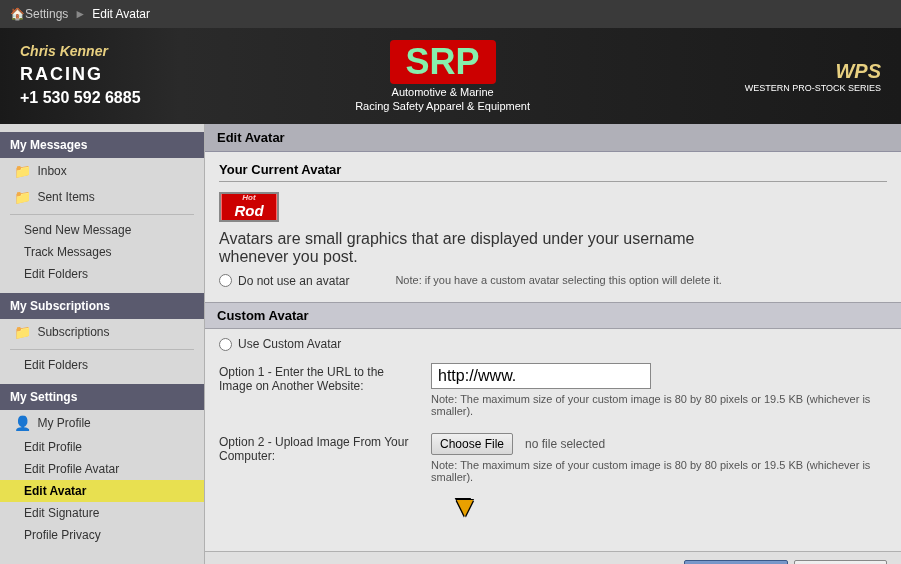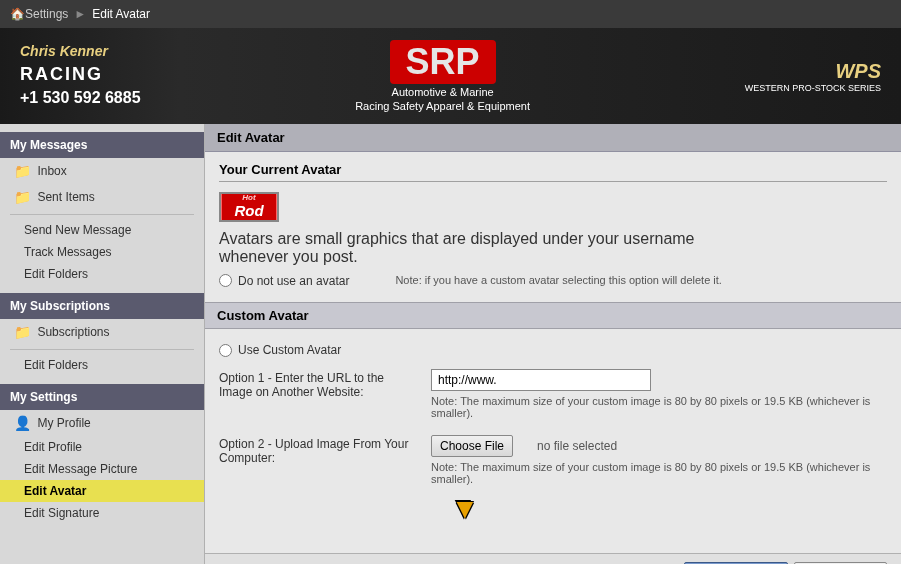--- a/index.html
+++ b/index.html
@@ -48,21 +48,21 @@
       color: #e8d080;
     }
     .banner-kenner .racing { font-size: 18px; font-weight: bold; color: #fff; letter-spacing: 2px; }
     .banner-kenner .phone { font-size: 16px; font-weight: bold; color: #fff; }
     .banner-srp {
       flex: 1;
       text-align: center;
     }
     .srp-logo {
       background: #cc0000;
-      color: #e5e5e5;
+      color: #86efac;
       font-size: 36px;
       font-weight: bold;
       padding: 1px 16px;
       display: inline-block;
       border-radius: 4px;
     }
     .banner-srp .tagline { color: #fff; font-size: 11px; margin-top: 2px; }
     .banner-wps {
       color: #fff;
       font-size: 9px;
@@ -200,21 +200,21 @@
     .radio-row .note {
       color: #555;
       font-size: 11px;
     }
     .custom-avatar-title {
       font-size: 13px;
       font-weight: bold;
       color: #000;
       background: #c8c8d0;
       padding: 5px 12px;
-      margin: 0 -14px 14px -14px;
+      margin: 0 -14px 8px -14px;
       border-top: 1px solid #a0a0a8;
       border-bottom: 1px solid #a0a0a8;
     }
 
     .option-row {
       display: flex;
       align-items: flex-start;
       gap: 12px;
       margin-bottom: 16px;
     }
@@ -224,34 +224,34 @@
       min-width: 200px;
       max-width: 200px;
       padding-top: 2px;
     }
     .option-controls {
       flex: 1;
     }
     .url-input {
       border: 1px solid #888;
       padding: 3px 6px;
-      font-size: 12px;
+      font-size: 16px;
       width: 220px;
       background: #fff;
     }
     .option-note {
       font-size: 11px;
       color: #555;
       margin-top: 4px;
       max-width: 460px;
     }
     .file-input-row {
       display: flex;
       align-items: center;
-      gap: 24px;
+      gap: 12px;
     }
     .choose-file-btn {
       background: linear-gradient(to bottom, #f0f0f0, #d8d8d8);
       border: 1px solid #888;
       padding: 3px 8px;
       font-size: 12px;
       cursor: pointer;
       border-radius: 2px;
     }
     .no-file-text {
@@ -375,27 +375,30 @@
 
     <div class="sidebar-section-header" style="margin-top:8px;">My Settings</div>
     <div class="sidebar-item">
       <span class="person-icon">👤</span>
       <span>My Profile</span>
     </div>
     <div class="sidebar-sub-item">
       <span>Edit Profile</span>
     </div>
     <div class="sidebar-sub-item">
-      <span>Edit Message Picture</span>
+      <span>Edit Profile Avatar</span>
     </div>
     <div class="sidebar-sub-item active sidebar-item" style="padding-left:24px; background:#e8e050;">
       <span>Edit Avatar</span>
     </div>
     <div class="sidebar-sub-item">
       <span>Edit Signature</span>
+    </div>
+    <div class="sidebar-sub-item">
+      <span>Profile Privacy</span>
     </div>
   </div>
 
   <div class="content">
     <div class="content-header">Edit Avatar</div>
     <div class="content-body">
 
       <div class="section-title">Your Current Avatar</div>
       <div class="current-avatar-area">
         <div class="avatar-thumb">

